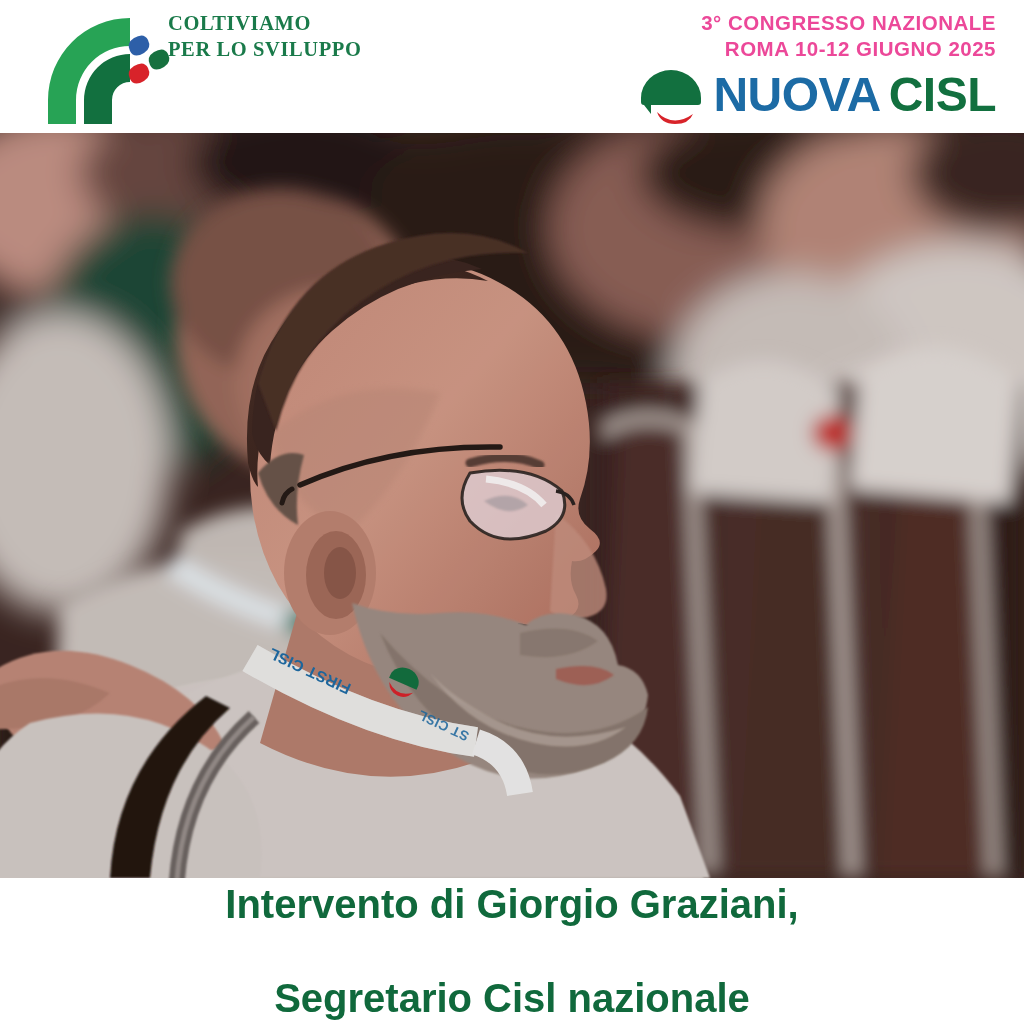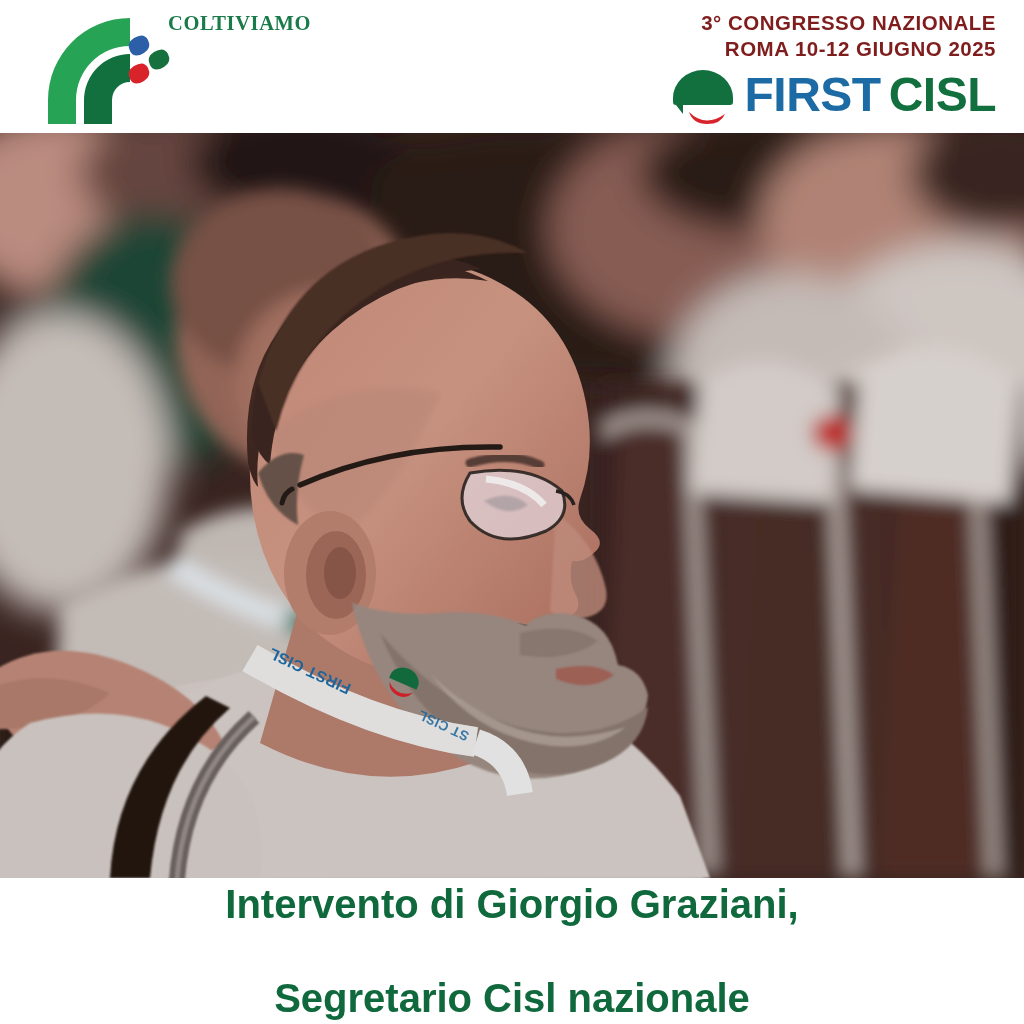--- a/index.html
+++ b/index.html
@@ -58,21 +58,21 @@
   
   #congress-block {
     position: absolute;
     right: 28px;
     top: 10px;
     text-align: right;
     width: 420px;
   }
   .congress-line {
     display: block;
-    color: #7f1d1d;
+    color: #ec4899;
     font-size: 20.5px;
     font-weight: bold;
     letter-spacing: 0.5px;
     line-height: 26px;
     text-transform: uppercase;
     white-space: nowrap;
   }
   #firstcisl-lockup {
     position: absolute;
     right: 28px;
@@ -145,38 +145,39 @@
         <path d="M108 44 A 46 46 0 0 0 62 90 L62 114 L90 114 L90 90 A 18 18 0 0 1 108 72 Z" fill="#12703f"></path>
 
         <path d="M112 28 q10 -6 14 2 q4 8 -4 13 q-10 6 -14 -2 q-4 -8 4 -13 Z" fill="#2d5fa8"></path>
         <path d="M112 56 q10 -6 14 2 q4 8 -4 13 q-10 6 -14 -2 q-4 -8 4 -13 Z" fill="#d8232a"></path>
         <path d="M132 42 q10 -6 14 2 q4 8 -4 13 q-10 6 -14 -2 q-4 -8 4 -13 Z" fill="#16713f"></path>
       </svg>
     </div>
 
     <div id="campaign-text">
       <span class="l">COLTIVIAMO</span>
+      <span class="l">PER LO SVILUPPO</span>
     </div>
 
     <div id="congress-block">
       <span class="congress-line">3° CONGRESSO NAZIONALE</span>
       <span class="congress-line">ROMA 10-12 GIUGNO 2025</span>
     </div>
 
     <div id="firstcisl-lockup">
       <span id="fc-mark">
         <svg viewBox="0 0 68 66" width="68" height="66" aria-hidden="true">
 
           <path d="M4 36 A 30 28 0 0 1 64 36 L64 40 A 3 3 0 0 1 61 43 L14 43 L14 52 L7 43 L7 43 A 3 3 0 0 1 4 40 Z" fill="#12703f"></path>
 
           <path d="M20 50 q16 16 36 2 q-4 10 -18 10 q-14 0 -18 -12 Z" fill="#d8232a"></path>
         </svg>
       </span>
       <span id="fc-word">
-        <span class="fc-first">FIRST</span><span class="fc-cisl" style="margin-left: 8px; margin-top: 9px;">CISL</span>
+        <span class="fc-first">NUOVA</span><span class="fc-cisl" style="margin-left: 8px; margin-top: 9px;">CISL</span>
       </span>
     </div>
   </div>
 
   <div id="photo">
     <svg viewBox="0 0 1024 745" preserveAspectRatio="none" role="img">
       <defs>
         <filter id="blurHeavy" x="-20%" y="-20%" width="140%" height="140%">
           <feGaussianBlur stdDeviation="17"></feGaussianBlur>
         </filter>

